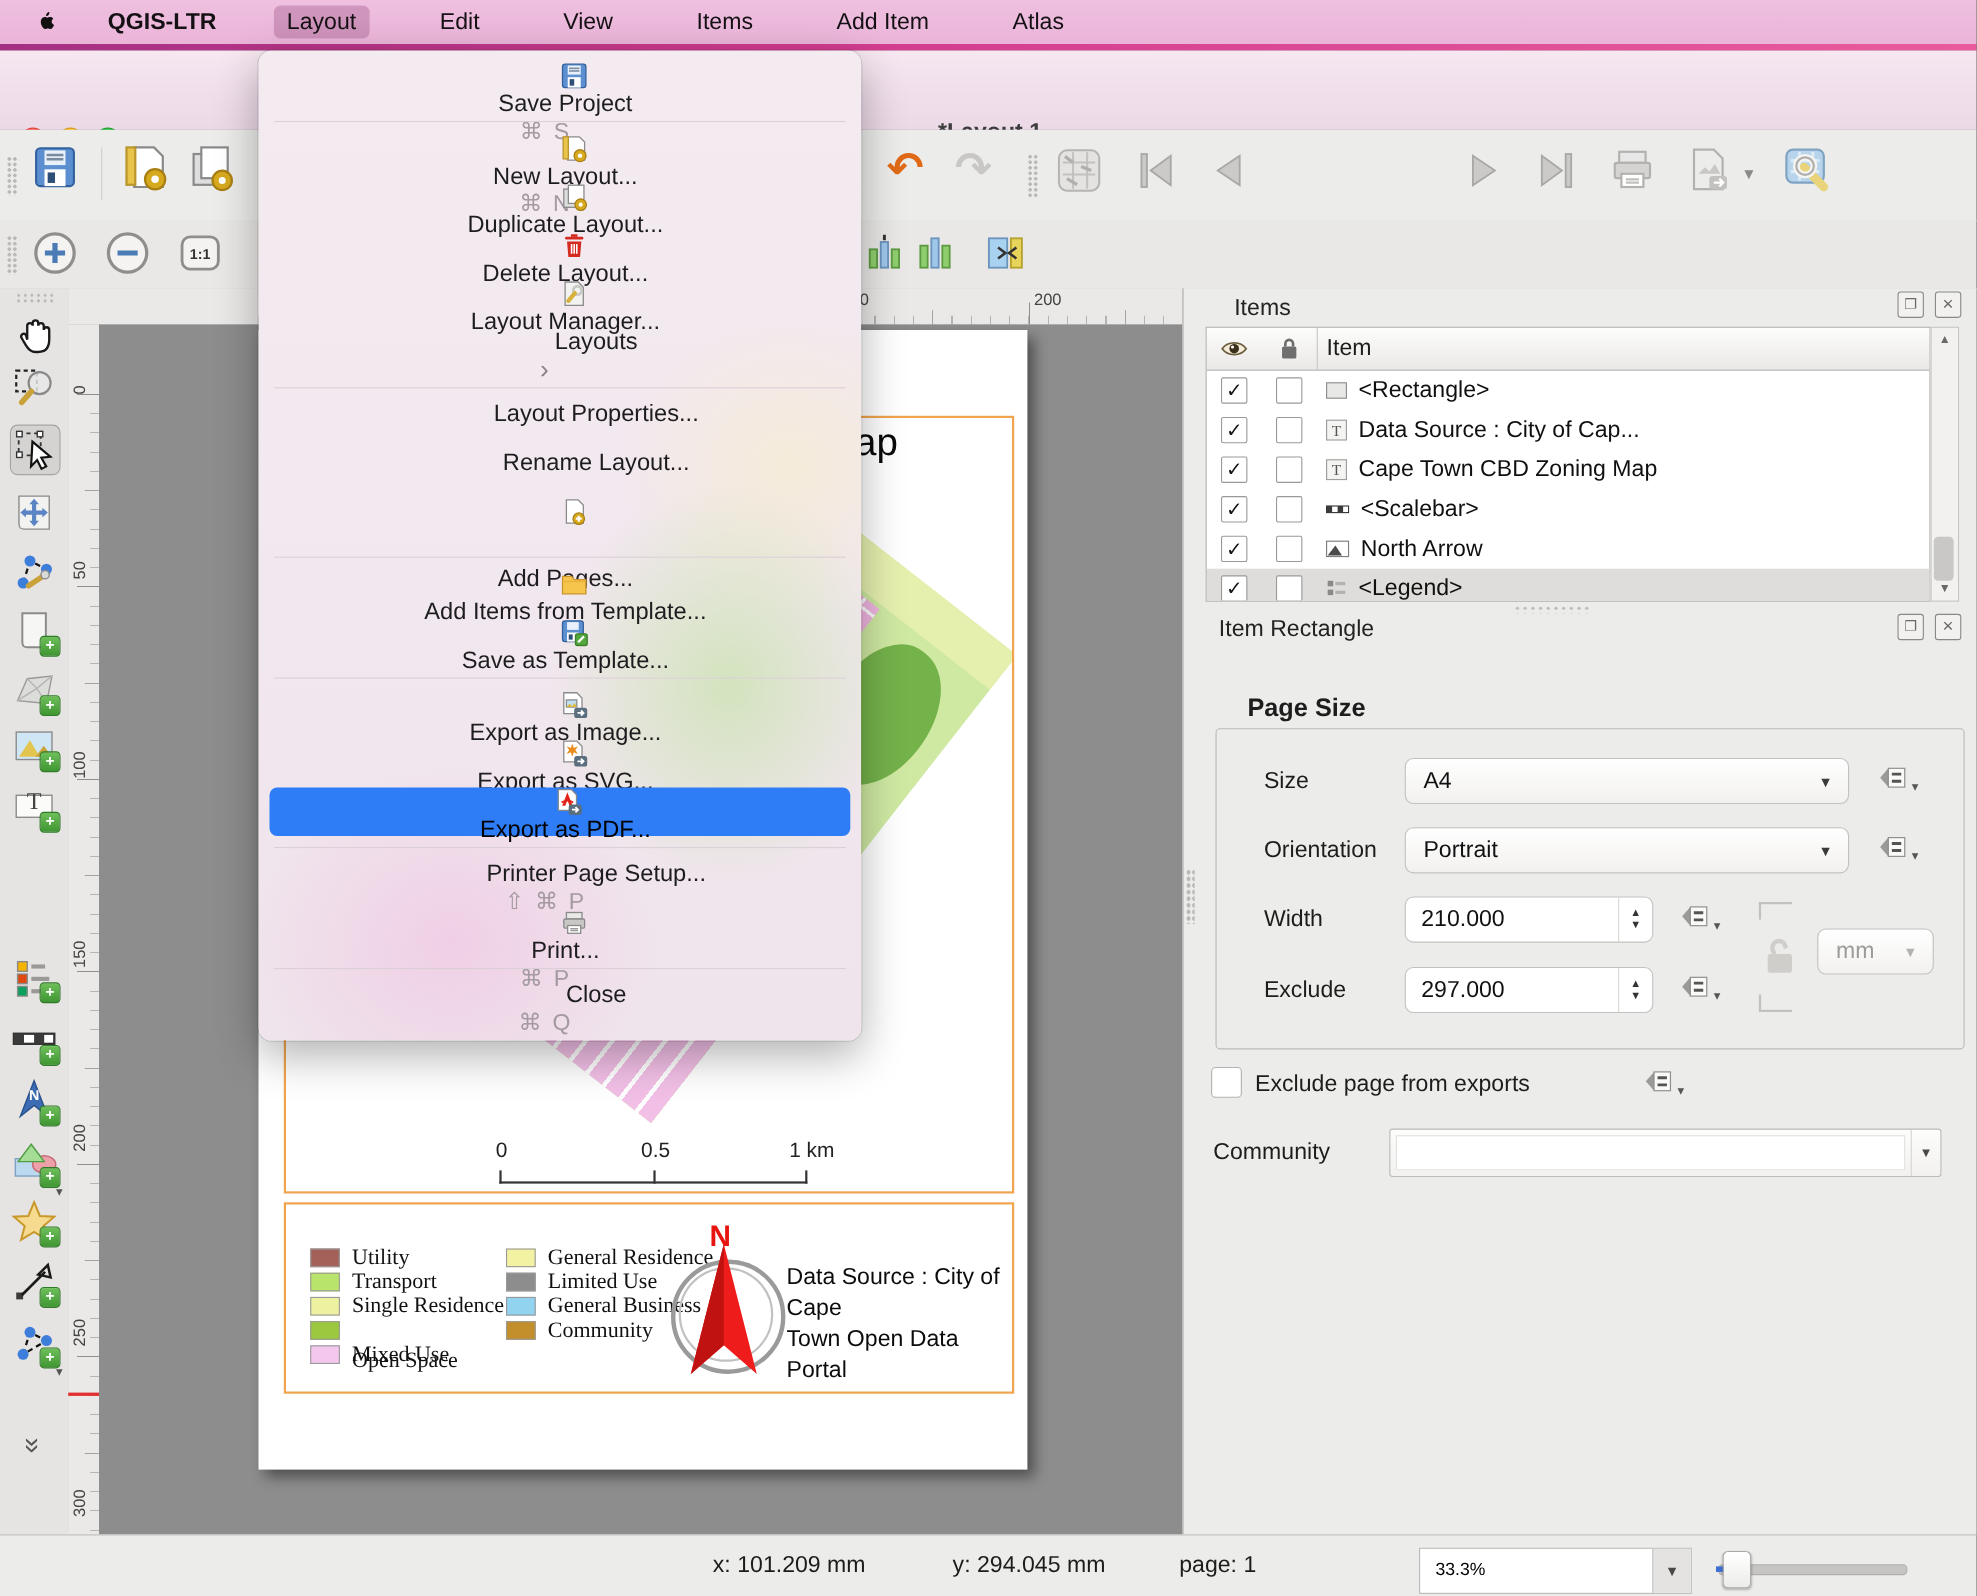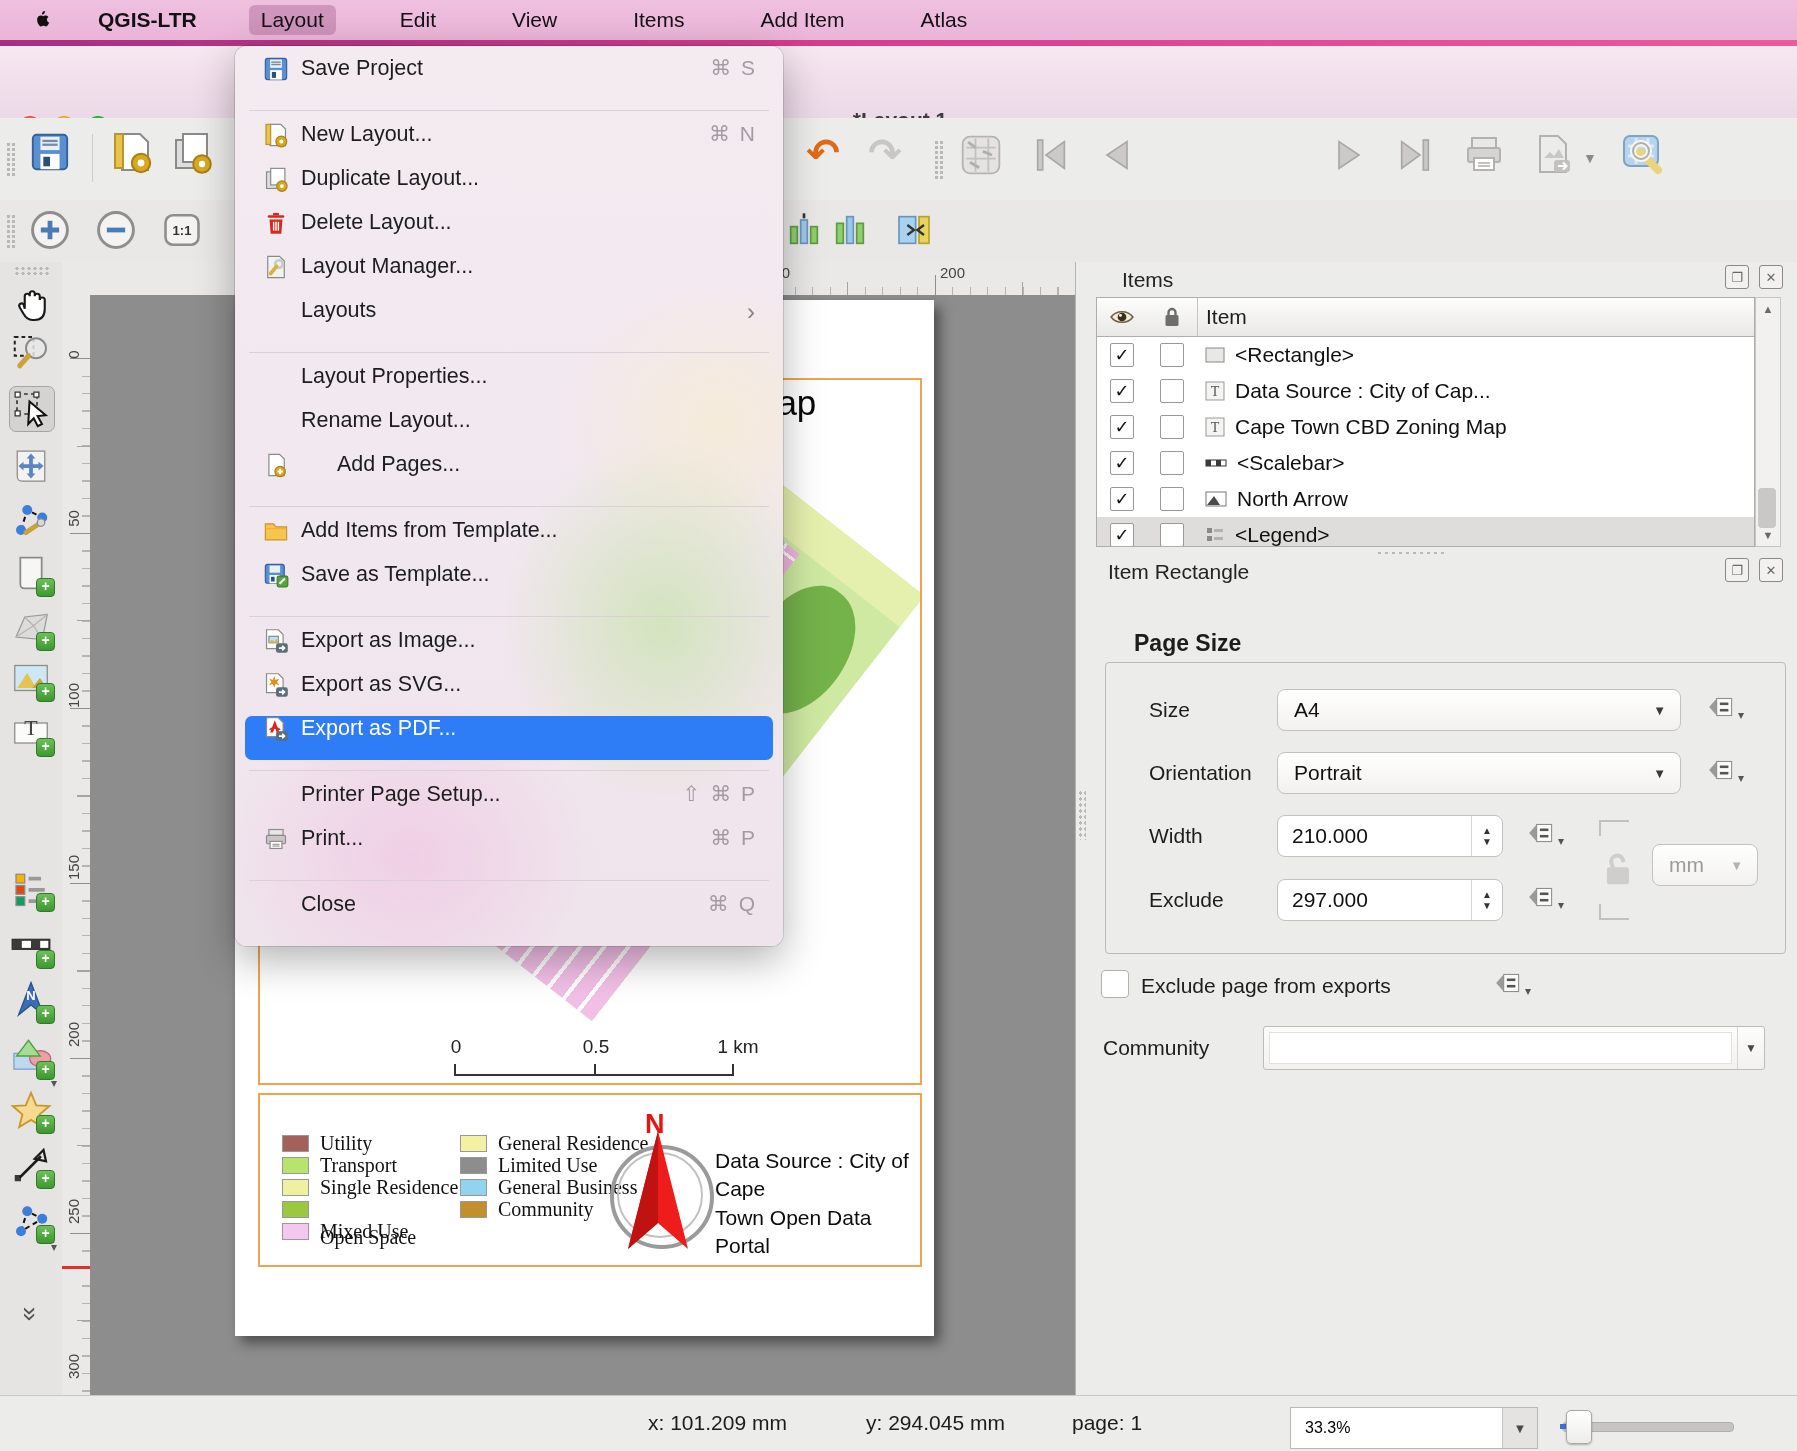--- a/index.html
+++ b/index.html
@@ -103,28 +103,28 @@
   .zoomcombo .dd{width:34px;border-left:1px solid #c6c5c3;background:#e4e3e1;display:flex;align-items:center;justify-content:center;color:#4a4948;font-size:13px;}
 
   
   .dropdown{left:235px;top:46px;width:548px;height:900px;z-index:90;border-radius:12px;
     background:
       radial-gradient(230px 260px at 78% 64%, rgba(186,225,150,0.55), rgba(186,225,150,0) 70%),
       radial-gradient(260px 220px at 32% 90%, rgba(240,185,222,0.5), transparent 72%),
       radial-gradient(220px 200px at 88% 42%, rgba(250,240,185,0.4), transparent 70%),
       linear-gradient(#f4ebf1,#efe4ec);
     box-shadow:0 14px 40px rgba(0,0,0,0.3),0 0 0 1px rgba(0,0,0,0.12);}
-  .mi{position:absolute;left:0;width:548px;height:44px;display:flex;}
+  .mi{position:absolute;left:0;width:548px;height:44px;display:flex;align-items:center;flex-direction:column;}
   .mi .mico{width:30px;margin-left:26px;display:flex;justify-content:center;}
   .mi .milabel{font-size:21.5px;color:#1d1d1f;margin-left:10px;flex:1;white-space:nowrap;}
   .mi.noicon .milabel{margin-left:66px;}
   .mi .mshort{font-size:21px;color:#a49aa1;margin-right:26px;letter-spacing:2px;}
   .mi .msub{font-size:24px;color:#8a8288;margin-right:28px;}
   .mi.hl{left:10px;width:528px;border-radius:7px;background:#2e7cf6;}
-  .mi.hl .milabel{color:#ffffff;}
+  .mi.hl .milabel{color:#000000;}
   .mi.hl .mico{margin-left:16px;}
   .msep{position:absolute;left:14px;width:520px;height:1px;background:#dcd0d8;}
 </style>
 </head>
 <body>
 
 <div id="root">
 
   <div class="abs menubar">
     <span class="ico" style="margin-left:34px">

